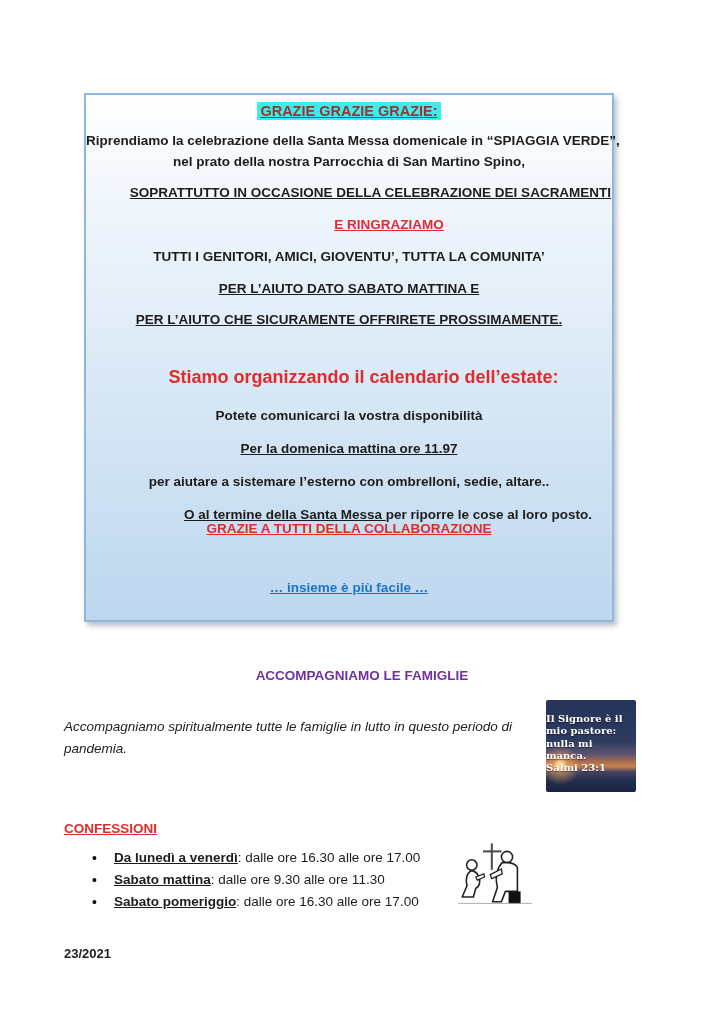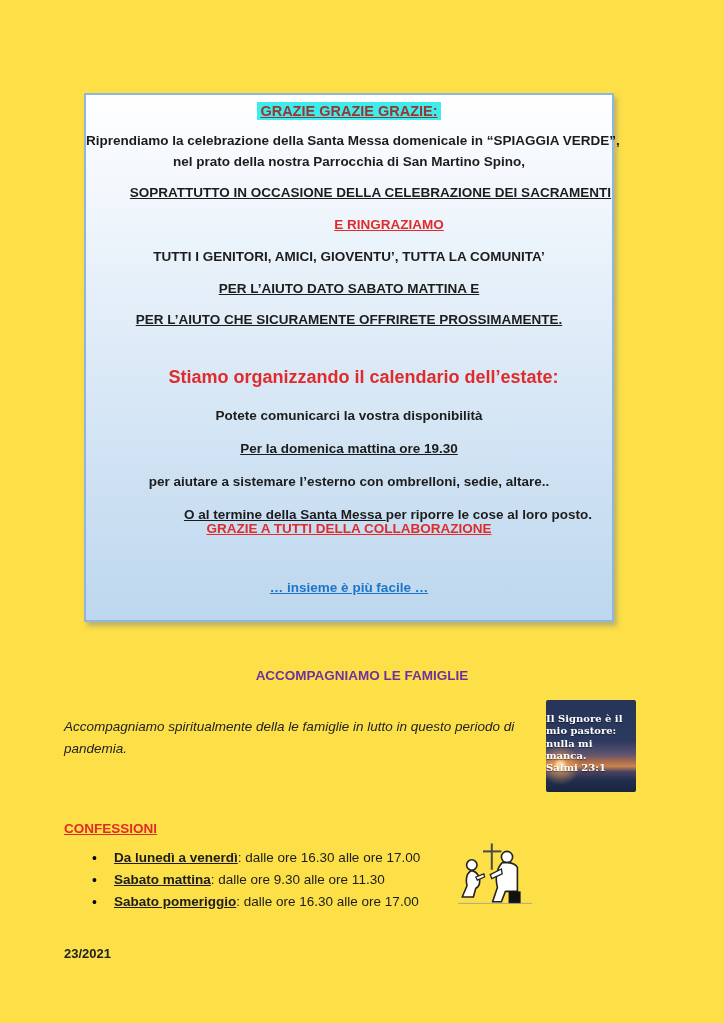--- a/index.html
+++ b/index.html
@@ -1,18 +1,18 @@
 <!DOCTYPE html>
 <html><head>
 <meta charset="utf-8">
 <style>
   * { margin:0; padding:0; box-sizing:border-box; }
   body { background:#e9e9e9; font-family:"Liberation Sans", sans-serif; }
   .page {
-    position:relative; width:724px; height:1023px; background:#fde047;
+    position:relative; width:724px; height:1023px; background:#ffffff;
     margin:0 auto; overflow:hidden; color:#1a1a1a;
   }
   
   .notice-box {
     position:absolute; left:84px; top:93px; width:530px; height:529px;
     border:2px solid #8FB6DE;
     background:linear-gradient(180deg,#ffffff 0%, #f2f7fc 18%, #d9e8f6 55%, #bdd7ee 100%);
     box-shadow:3px 4px 5px rgba(110,120,135,0.45);
   }
   .nb-line {
@@ -83,31 +83,31 @@
     </div>
     <div class="nb-line" style="top:36px;">Riprendiamo la celebrazione della Santa Messa domenicale in “SPIAGGIA VERDE”,</div>
     <div class="nb-line" style="top:57px;">nel prato della nostra Parrocchia di San Martino Spino,</div>
     <div class="nb-line u" style="top:88px;padding-left:43px;">SOPRATTUTTO IN OCCASIONE DELLA CELEBRAZIONE DEI SACRAMENTI</div>
     <div class="nb-line u red" style="top:120px;margin-left:40px;">E RINGRAZIAMO</div>
     <div class="nb-line" style="top:152px;">TUTTI I GENITORI, AMICI, GIOVENTU’, TUTTA LA COMUNITA’</div>
     <div class="nb-line u" style="top:184px;">PER L’AIUTO DATO SABATO MATTINA E</div>
     <div class="nb-line u" style="top:215px;">PER L’AIUTO CHE SICURAMENTE OFFRIRETE PROSSIMAMENTE.</div>
     <div class="nb-line big red" style="top:270px;">Stiamo organizzando il calendario dell’estate:</div>
     <div class="nb-line" style="top:311px;">Potete comunicarci la vostra disponibilità</div>
-    <div class="nb-line u" style="top:344px;">Per la domenica mattina ore 19.30</div>
+    <div class="nb-line u" style="top:344px;">Per la domenica mattina ore 11.97</div>
     <div class="nb-line" style="top:377px;">per aiutare a sistemare l’esterno con ombrelloni, sedie, altare..</div>
     <div class="nb-line" style="top:410px;margin-left:39px;">
       <span class="u">O al termine della Santa Messa </span><span>per riporre le cose al loro posto.</span>
     </div>
     <div class="nb-line u red" style="top:424px;">GRAZIE A TUTTI DELLA COLLABORAZIONE</div>
     <div class="nb-line u blue" style="top:475px;">… insieme è più facile …</div>
   </div>
 
   <div class="families-heading">ACCOMPAGNIAMO LE FAMIGLIE</div>
-  <div class="families-paragraph">Accompagniamo spiritualmente della le famiglie in lutto in questo periodo di pandemia.</div>
+  <div class="families-paragraph">Accompagniamo spiritualmente tutte le famiglie in lutto in questo periodo di pandemia.</div>
 
   <div class="psalm-card">
     <div class="psalm-line">Il Signore è il</div>
     <div class="psalm-line">mio pastore:</div>
     <div class="psalm-line">nulla mi</div>
     <div class="psalm-line">manca.</div>
     <div class="psalm-line">Salmi 23:1</div>
   </div>
 
   <div class="confessions-heading">CONFESSIONI</div>

